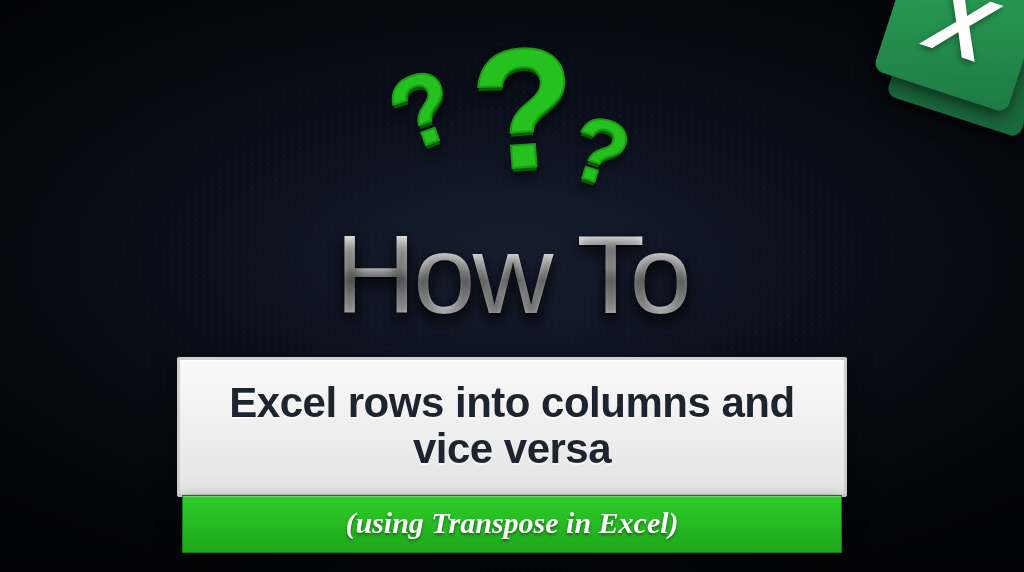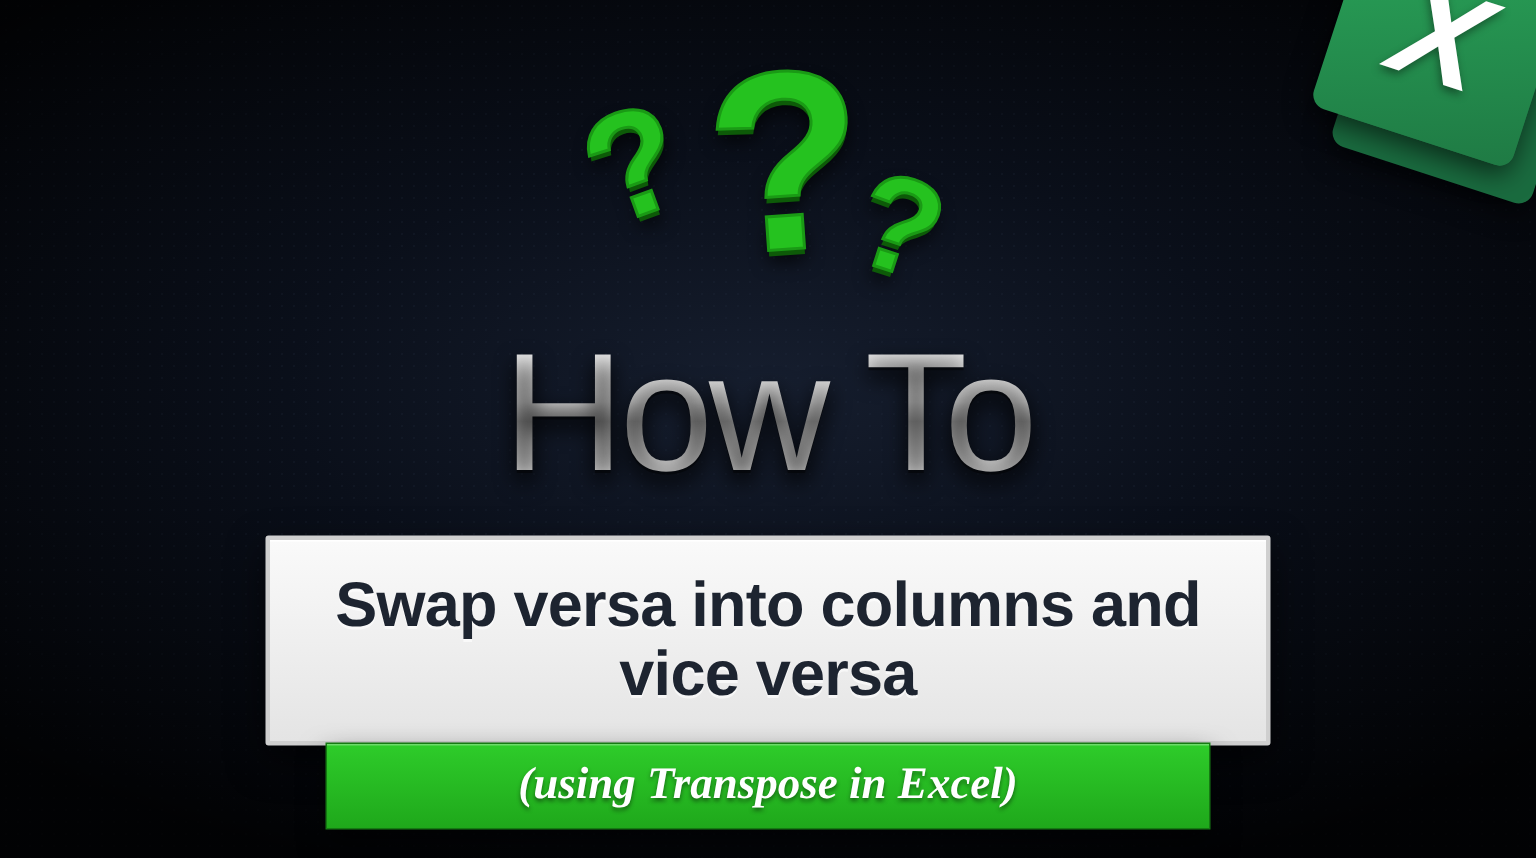--- a/index.html
+++ b/index.html
@@ -128,21 +128,21 @@
     font-size: 42px;
     line-height: 1.1;
     color: #1d2430;
     letter-spacing: -0.5px;
     text-shadow: 0 2px 0 rgba(255,255,255,0.6);
   }
 
   
   .panel-green {
     margin-top: -2px;
-    width: 590px;
+    width: 660px;
     background: linear-gradient(180deg, #2ecc2a 0%, #1fa81b 100%);
     border: 1px solid #157a12;
     box-shadow: 0 8px 18px rgba(0,0,0,0.6), inset 0 1px 0 rgba(255,255,255,0.3);
     text-align: center;
     padding: 10px 12px 12px 12px;
   }
   .panel-green .note {
     font-family: Georgia, "Times New Roman", serif;
     font-style: italic;
     font-weight: 700;
@@ -167,20 +167,20 @@
 
   <div class="qmarks">
     <span class="qm qm-left">?</span>
     <span class="qm qm-big">?</span>
     <span class="qm qm-right">?</span>
   </div>
 
   <div class="howto">How To</div>
 
   <div class="panel-white">
-    <div class="subtitle">Swap versa into columns and vice versa</div>
+    <div class="subtitle">Excel rows into columns and vice versa</div>
   </div>
 
   <div class="panel-green">
     <div class="note">(using Transpose in Excel)</div>
   </div>
 
 </div>
 
 </body></html>

